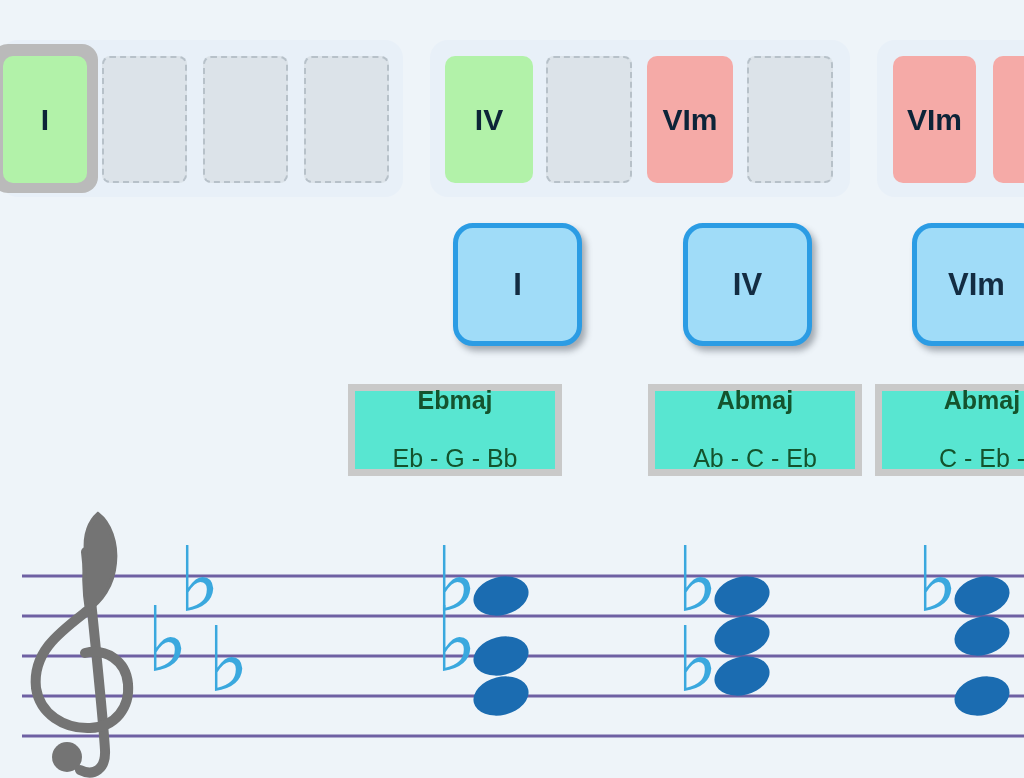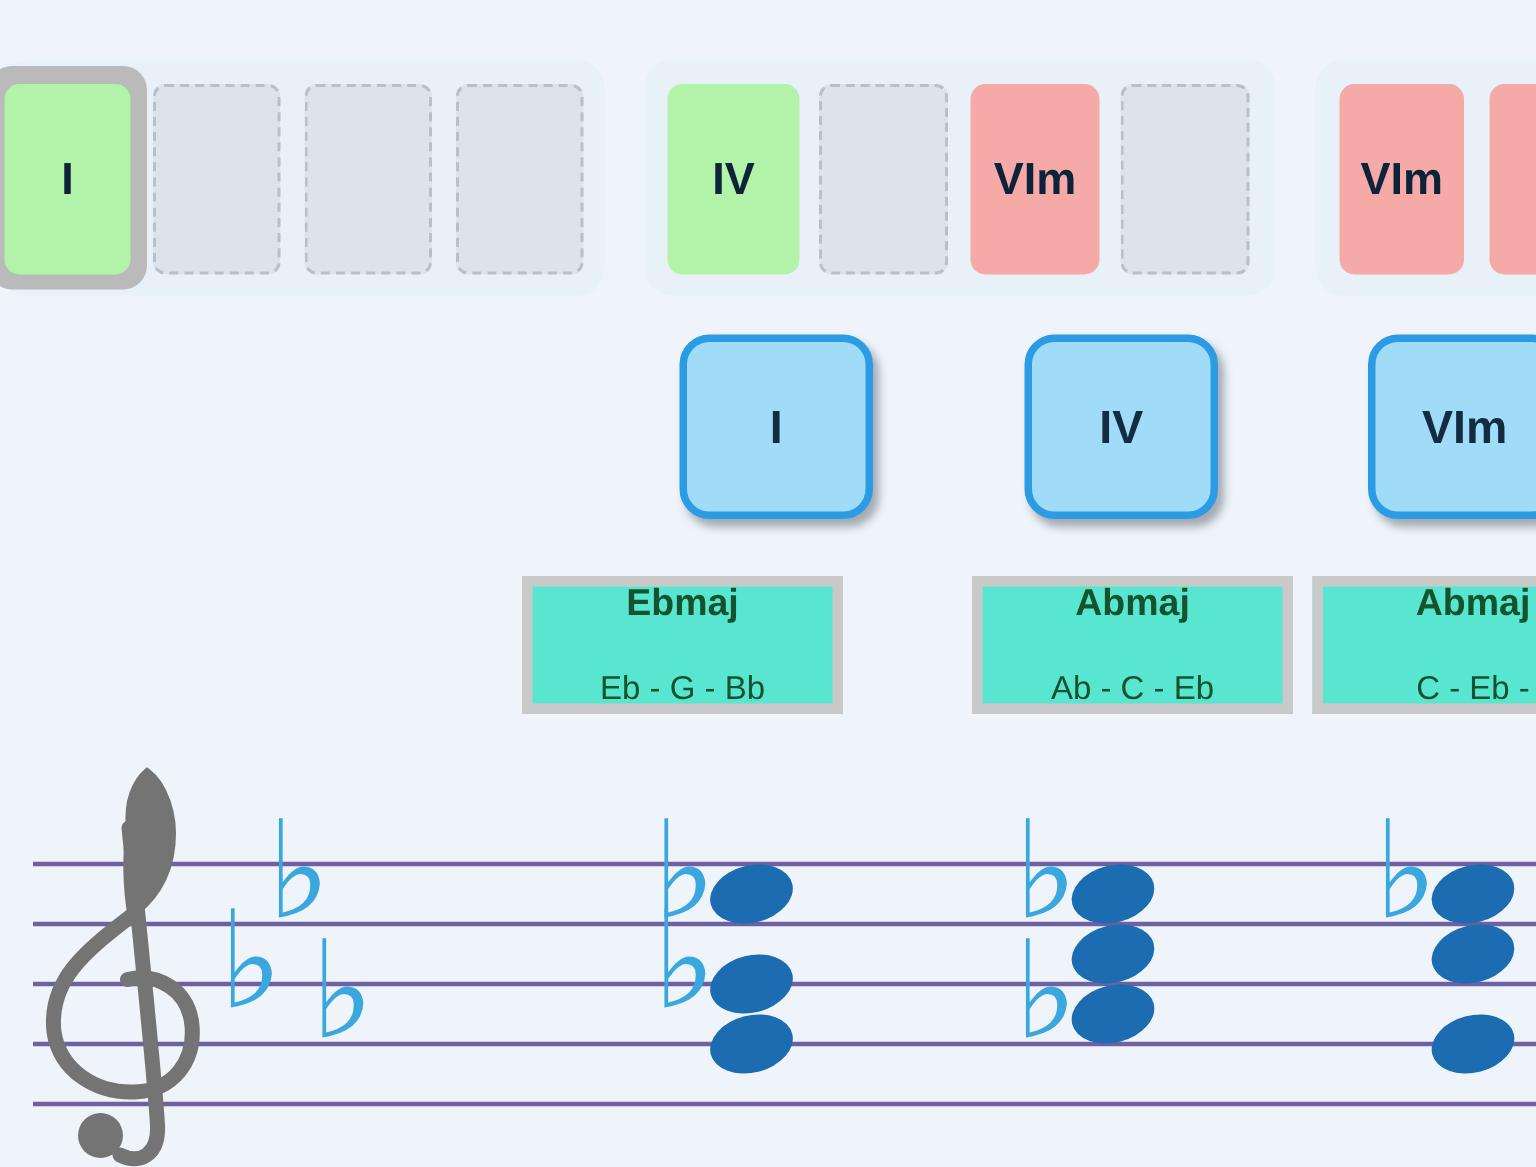--- a/index.html
+++ b/index.html
@@ -24,21 +24,21 @@
         border:5px solid #2b9ce4;border-radius:20px;
         display:flex;align-items:center;justify-content:center;
         font-weight:bold;font-size:31px;color:#132c42;
         box-shadow:4px 5px 6px rgba(70,80,90,.45);}
 
   
   .card{position:absolute;top:384px;width:214px;height:92px;background:#58e6d1;
         border:7px solid #c9c9c9;display:flex;flex-direction:column;
         align-items:center;justify-content:center;color:#14532d;text-align:center;}
   .card .name{font-weight:bold;font-size:25px;line-height:1.2;}
-  .card .notes{font-size:22px;line-height:1.25;margin-top:28px;}
+  .card .notes{font-size:25px;line-height:1.25;margin-top:28px;}
 
   
   .staff-svg{position:absolute;left:0;top:500px;}
   .staff-line{stroke:#6e60a3;stroke-width:3;}
   .clef{stroke:#747474;stroke-width:10;fill:none;stroke-linecap:round;}
   .flat-glyph{font-family:"DejaVu Sans",sans-serif;fill:#3aa8de;font-size:90px;}
 </style>
 </head>
 <body>
 

